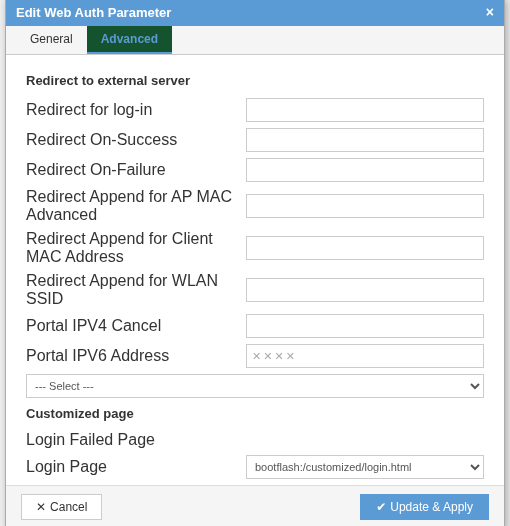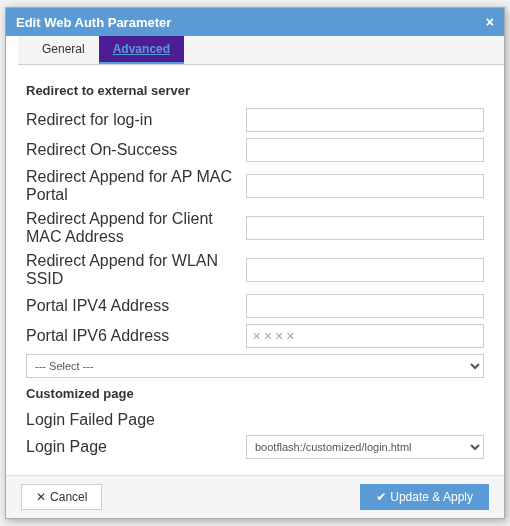--- a/index.html
+++ b/index.html
@@ -34,35 +34,33 @@
       color: #fff;
       cursor: pointer;
       font-size: 14px;
       font-weight: bold;
     }
     .tabs {
       background: #f5f5f5;
       border-bottom: 1px solid #ccc;
       display: flex;
       padding: 0 10px;
-      margin-left: 12px;
     }
     .tab {
       padding: 6px 14px;
       cursor: pointer;
       font-size: 12px;
       color: #333;
       border-bottom: 2px solid transparent;
     }
     .tab.active {
       border-bottom: 2px solid #5b9bd5;
       color: #5b9bd5;
       font-weight: bold;
-      background: #4c1d95;
-      text-decoration: underline;
+      background: #14532d;
     }
     .content {
       padding: 10px 20px 10px 20px;
       overflow-y: auto;
       max-height: 430px;
     }
     .section-title {
       text-align: left;
       font-weight: bold;
       font-size: 13px;
@@ -161,33 +159,37 @@
 
     <div class="form-row">
       <span class="form-label">Redirect for log-in</span>
       <input class="form-input" type="text" value="" style="">
     </div>
     <div class="form-row">
       <span class="form-label">Redirect On-Success</span>
       <input class="form-input" type="text" value="" style="">
     </div>
     <div class="form-row">
-      <span class="form-label">Redirect Append for AP MAC Portal</span>
+      <span class="form-label">Redirect On-Failure</span>
+      <input class="form-input" type="text" value="" style="">
+    </div>
+    <div class="form-row">
+      <span class="form-label">Redirect Append for AP MAC Advanced</span>
       <input class="form-input" type="text" value="" style="">
     </div>
     <div class="form-row">
       <span class="form-label">Redirect Append for Client MAC Address</span>
       <input class="form-input" type="text" value="" style="">
     </div>
     <div class="form-row">
       <span class="form-label">Redirect Append for WLAN SSID</span>
       <input class="form-input" type="text" value="" style="">
     </div>
     <div class="form-row">
-      <span class="form-label">Portal IPV4 Address</span>
+      <span class="form-label">Portal IPV4 Cancel</span>
       <input class="form-input" type="text" value="" style="">
     </div>
     <div class="form-row">
       <span class="form-label">Portal IPV6 Address</span>
       <input class="form-input ipv6-input" type="text" value="✕✕✕✕" style="">
     </div>
     <div class="form-row">
       <select class="form-select">
         <option>--- Select ---</option>
       </select>

